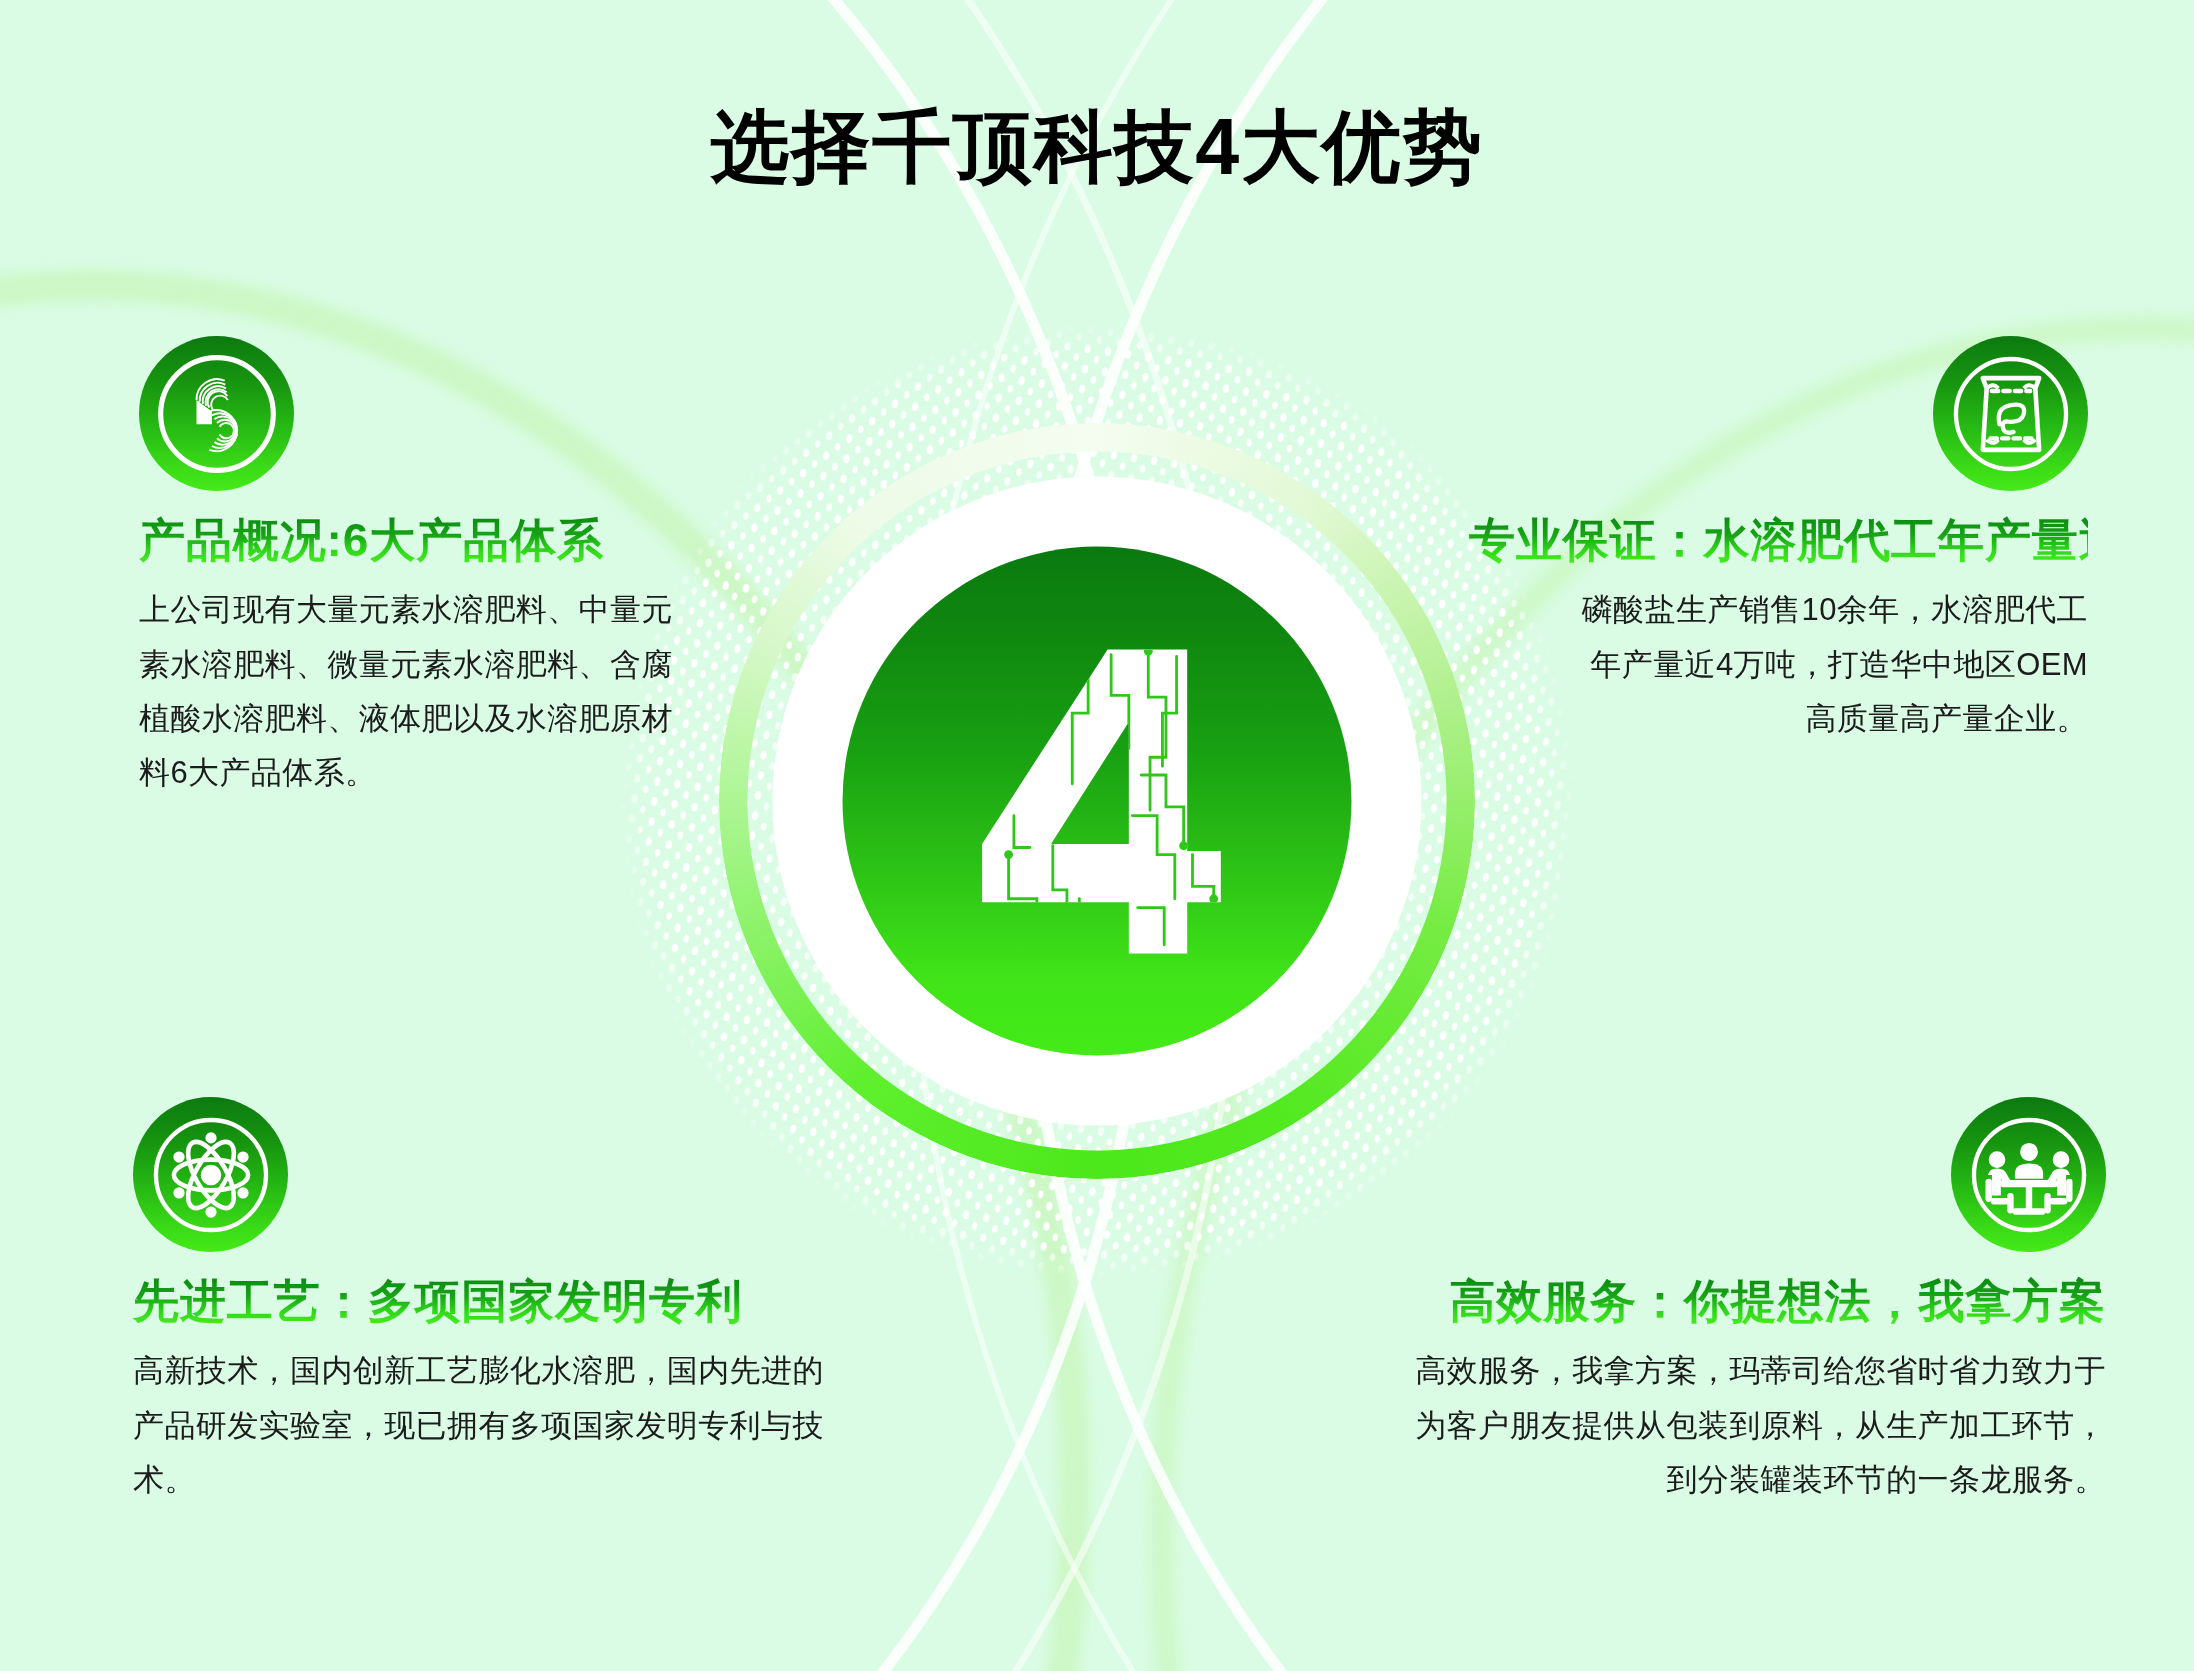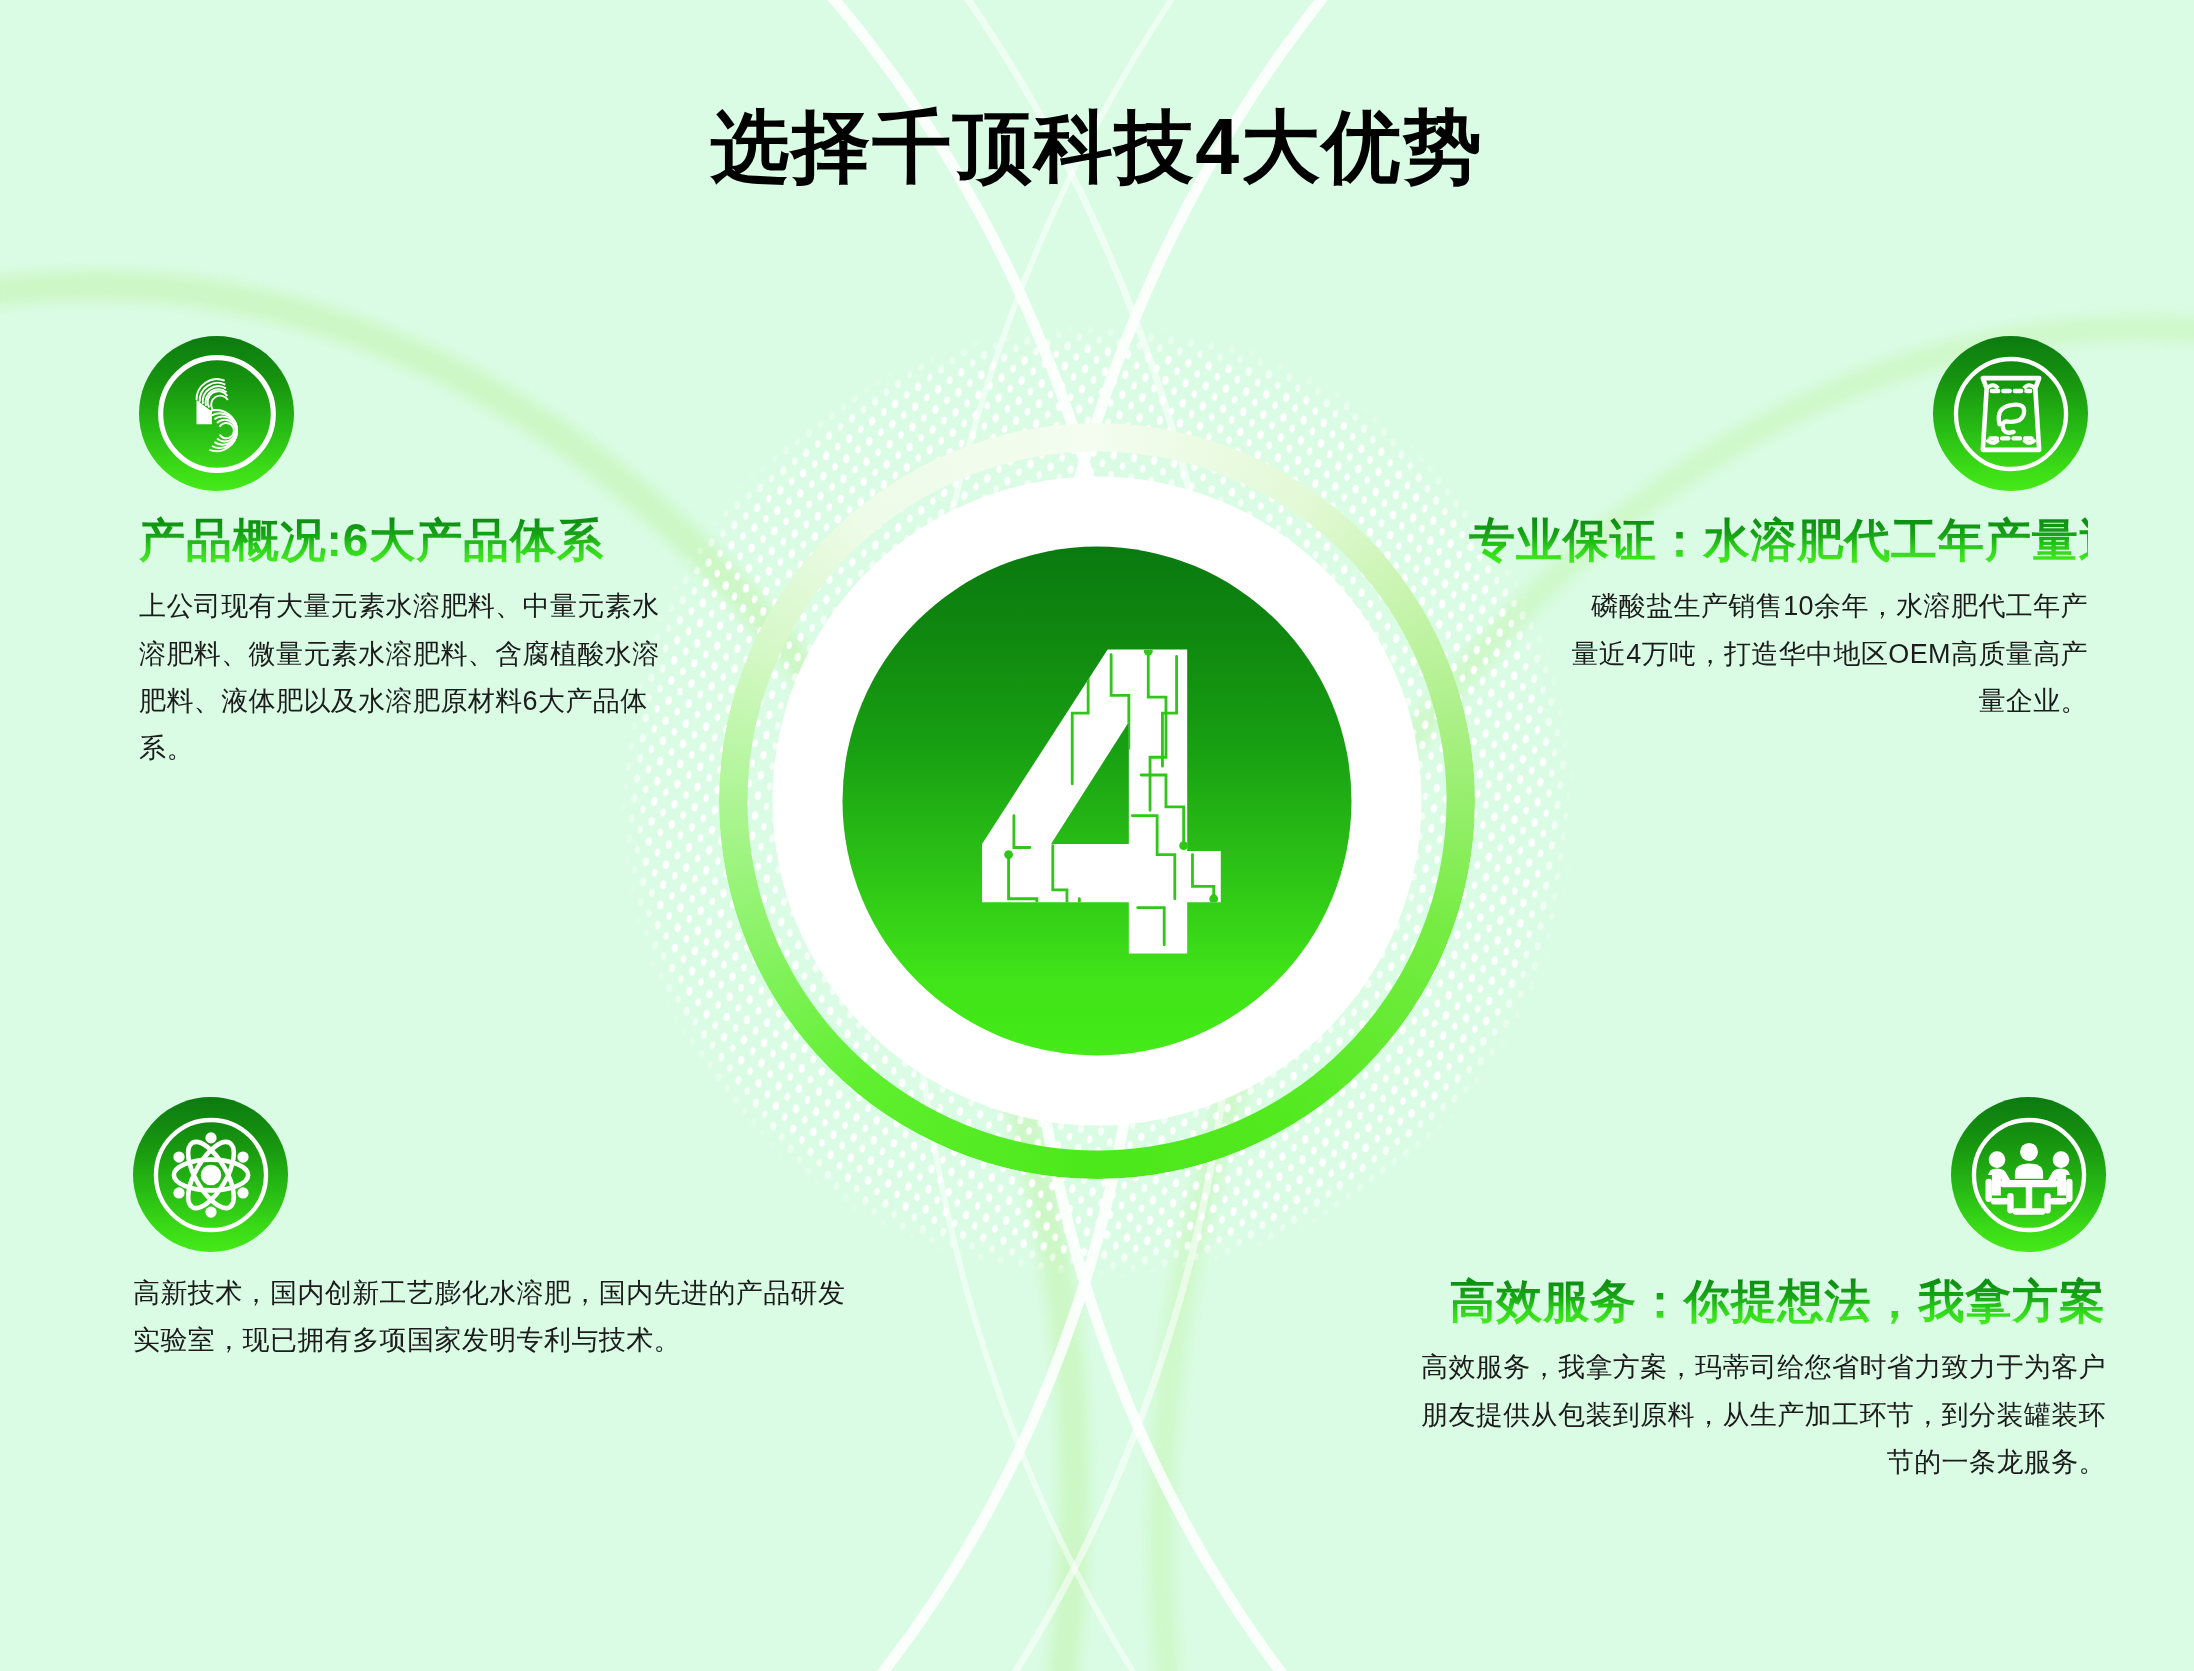--- a/index.html
+++ b/index.html
@@ -127,21 +127,21 @@
     white-space:nowrap;
     margin-top:25px;
     background:linear-gradient(180deg,#0c8a12 0%,#17a316 38%,#30d81b 70%,#4cf020 100%);
     -webkit-background-clip:text;
     background-clip:text;
     color:transparent;
     -webkit-text-fill-color:transparent;
   }
   .body{
     margin-top:17.7px;
-    font-size:27px;
+    font-size:31px;
     line-height:1.75;
     color:#1c1c1c;
     letter-spacing:0.4px;
   }
   .q-tl .body{ width:535px; }
   .q-tr .body{ width:522px; margin-left:auto; }
   .q-bl .body{ width:717px; }
   .q-br .body{ width:708px; margin-left:auto; }
 
   
@@ -277,20 +277,21 @@
       <g fill="#ffffff">
         <circle cx="50" cy="21" r="4.4"></circle>
         <circle cx="75" cy="36" r="4.4"></circle>
         <circle cx="75" cy="64" r="4.4"></circle>
         <circle cx="50" cy="79" r="4.4"></circle>
         <circle cx="25" cy="64" r="4.4"></circle>
         <circle cx="25" cy="36" r="4.4"></circle>
       </g>
     </svg>
   </div>
+  <h2 class="head">先进工艺：多项国家发明专利</h2>
   <p class="body">高新技术，国内创新工艺膨化水溶肥，国内先进的产品研发实验室，现已拥有多项国家发明专利与技术。</p>
 </section>
 
 <section class="quad q-br">
   <div class="badge">
     <svg viewBox="0 0 100 100" xmlns="http://www.w3.org/2000/svg" aria-hidden="true">
       <circle cx="50" cy="50" r="43" fill="none" stroke="#ffffff" stroke-width="3.4"></circle>
       <g fill="#ffffff">
 
         <circle cx="50" cy="32" r="7"></circle>

